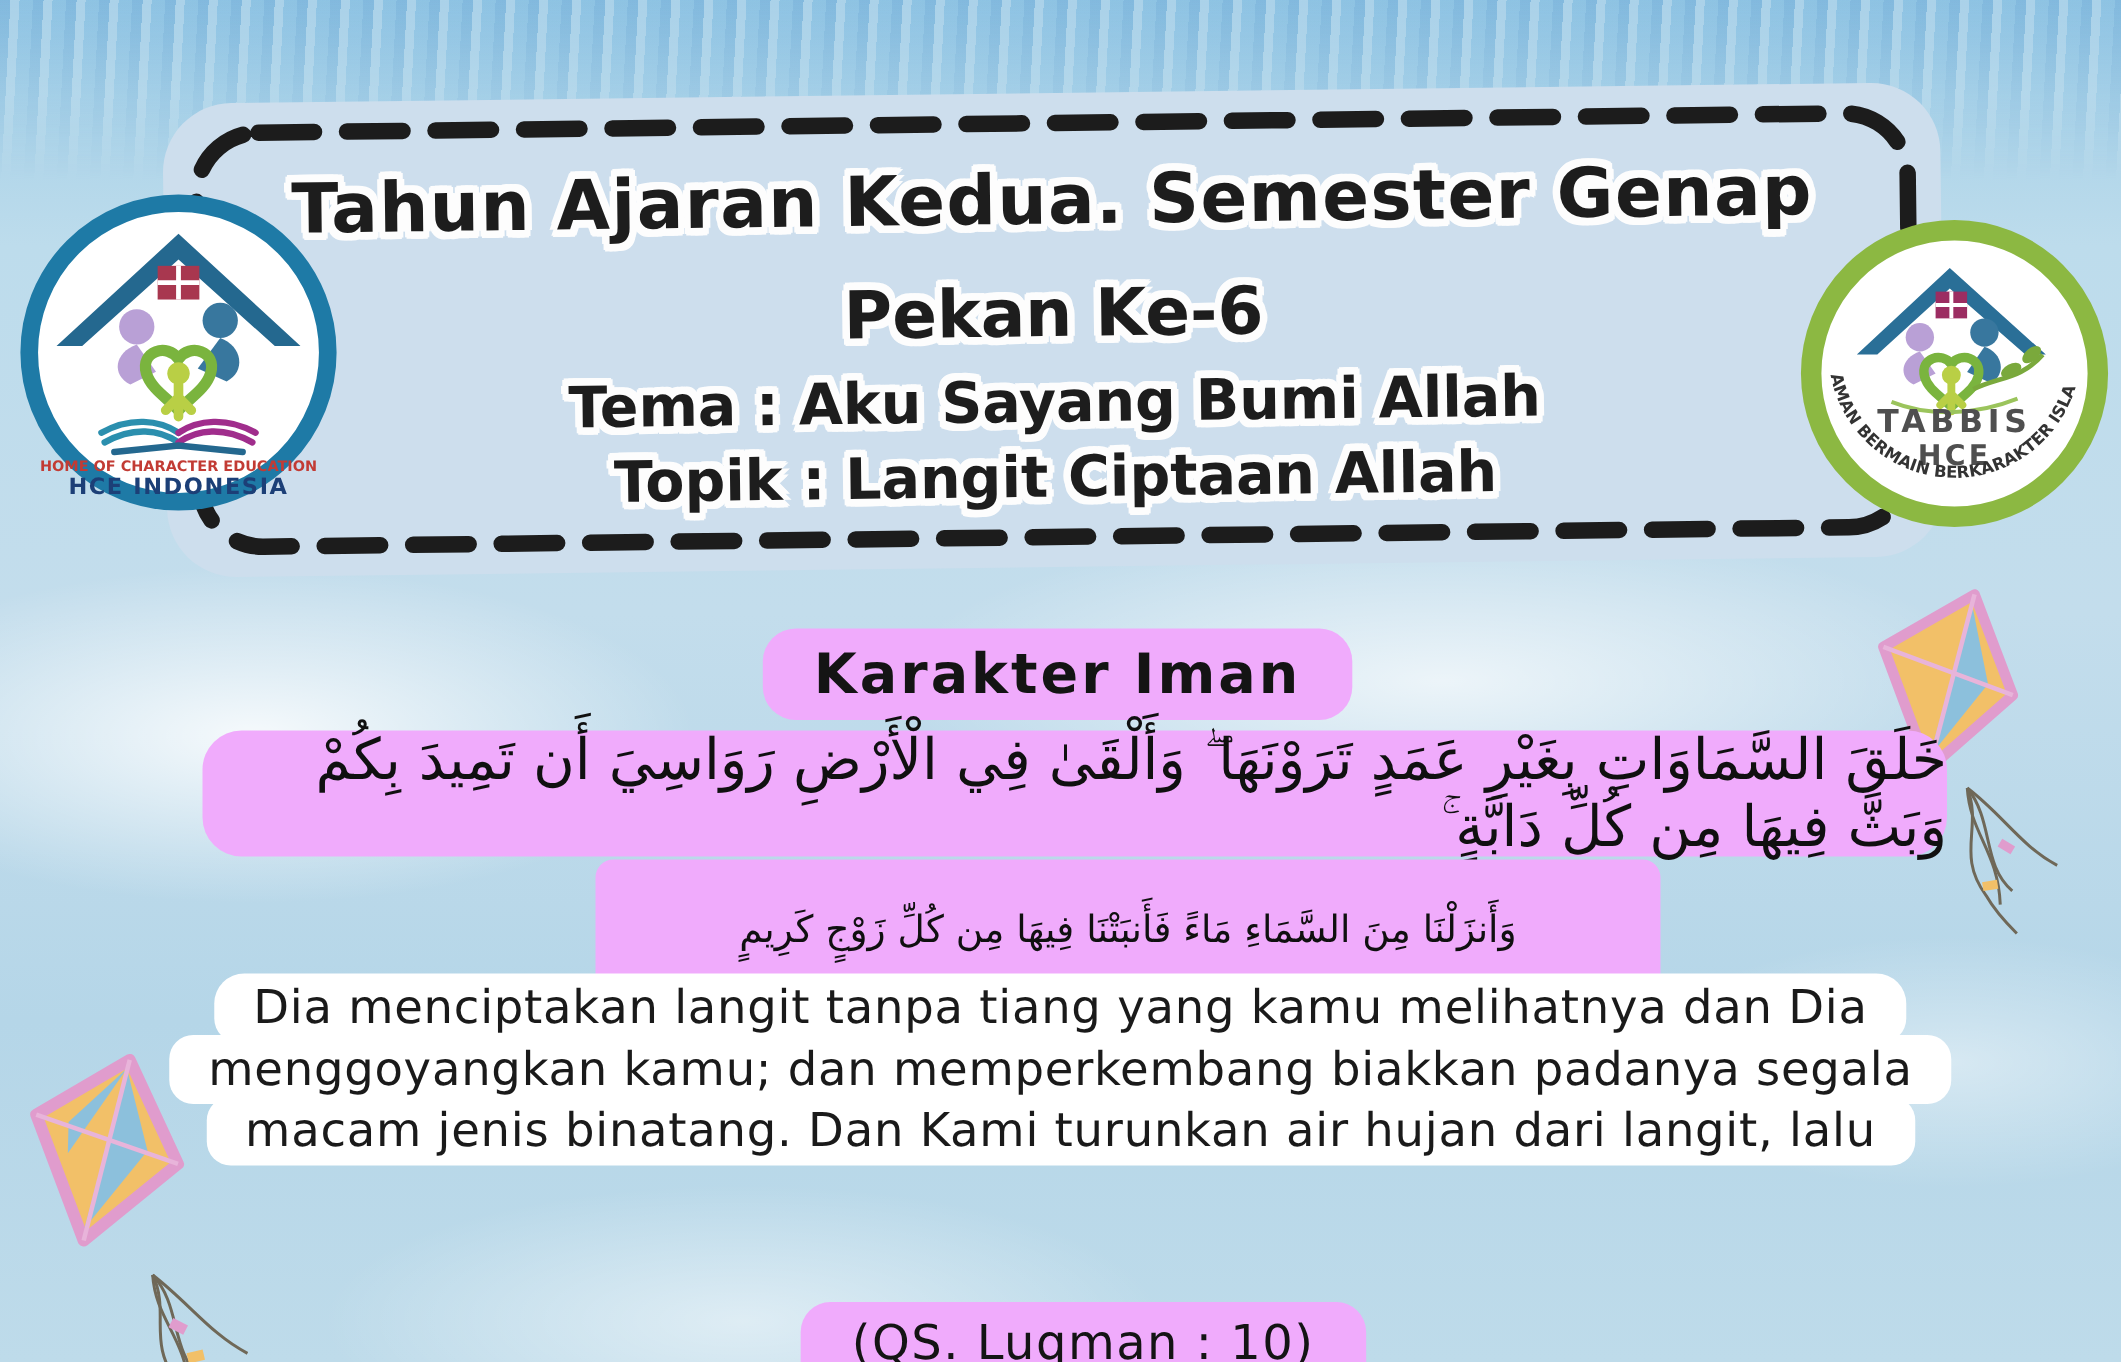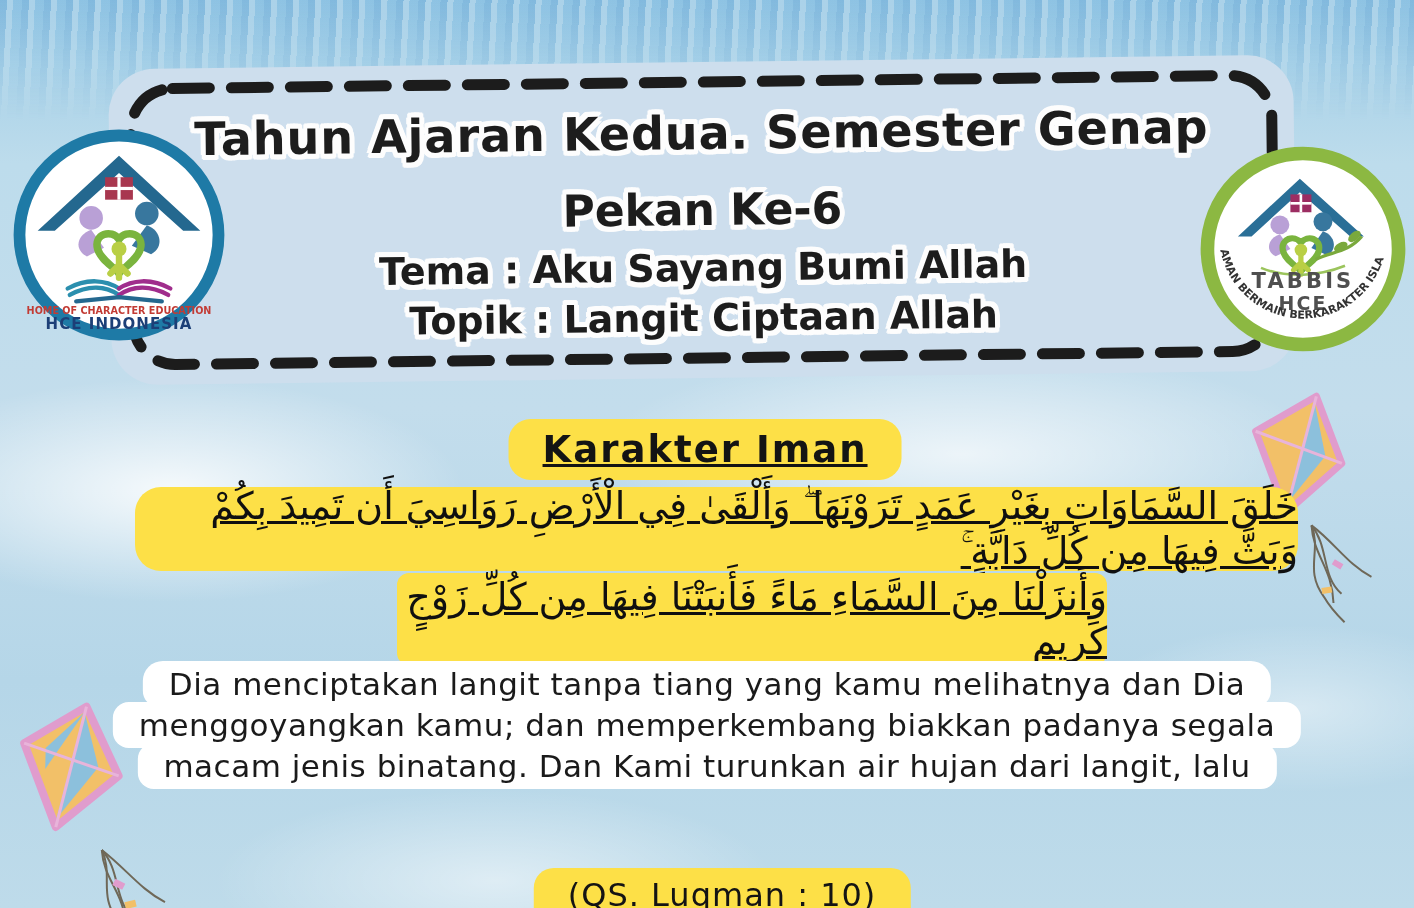--- a/index.html
+++ b/index.html
@@ -32,37 +32,37 @@
       -3px 5px 0 #fdfdfd, 3px 5px 0 #fdfdfd, -3px -5px 0 #fdfdfd, 3px -5px 0 #fdfdfd;
   }
   .bt-title{top:44px;font-size:46px;letter-spacing:1px;}
   .bt-week{top:122px;font-size:44px;}
   .bt-tema{top:184px;font-size:38px;}
   .bt-topik{top:234px;font-size:38px;}
   .logo{position:absolute;}
   .logo-left{left:12px;top:128px;width:214px;height:214px;}
   .logo-right{left:1198px;top:144px;width:210px;height:210px;}
   .pill{
-    position:absolute;background:#fde047;border-radius:20px;
-    display:flex;align-items:center;justify-content:center;color:#141414;text-decoration:underline;
+    position:absolute;background:#f0abfc;border-radius:20px;
+    display:flex;align-items:center;justify-content:center;color:#141414;
   }
   .section-pill{left:50%;top:419px;transform:translateX(-50.5%);padding:9px 34px;
     font-size:37px;font-weight:bold;letter-spacing:2px;border-radius:22px;}
   .arabic{direction:rtl;font-family:"DejaVu Sans",sans-serif;color:#101010;margin-left:40px;}
   .arabic-1{left:95px;top:487px;width:1163px;height:84px;font-size:38px;border-radius:26px;}
-  .arabic-2{left:357px;top:573px;width:710px;height:92px;font-size:38px;border-radius:12px;}
+  .arabic-2{left:357px;top:573px;width:710px;height:92px;font-size:25px;border-radius:12px;}
   .translation{
     position:absolute;left:50%;top:649px;transform:translateX(-50%);
     display:flex;flex-direction:column;align-items:center;
   }
   .tr-line{
     background:#fff;border-radius:16px;padding:0 26px;margin-top:-5px;
     font-size:31px;line-height:46px;color:#1a1a1a;white-space:nowrap;letter-spacing:.5px;
   }
-  .tr-line:first-child{margin-top:12px;border-radius:20px 20px 16px 16px;}
+  .tr-line:first-child{margin-top:0;border-radius:20px 20px 16px 16px;}
   .qs-pill{left:50%;top:868px;transform:translateX(-46%);padding:8px 34px 36px;
     font-size:32px;border-radius:20px;letter-spacing:1px;}
   .kite{position:absolute;}
   .kite-tr{left:1238px;top:392px;width:180px;height:240px;transform:rotate(6deg);}
   .kite-bl{left:8px;top:700px;width:190px;height:230px;transform:rotate(2deg);}
   .cloud-hint{
     position:absolute;left:748px;top:876px;width:64px;height:64px;border-radius:50%;
     border:6px solid rgba(255,255,255,.45);
   }
 </style>

